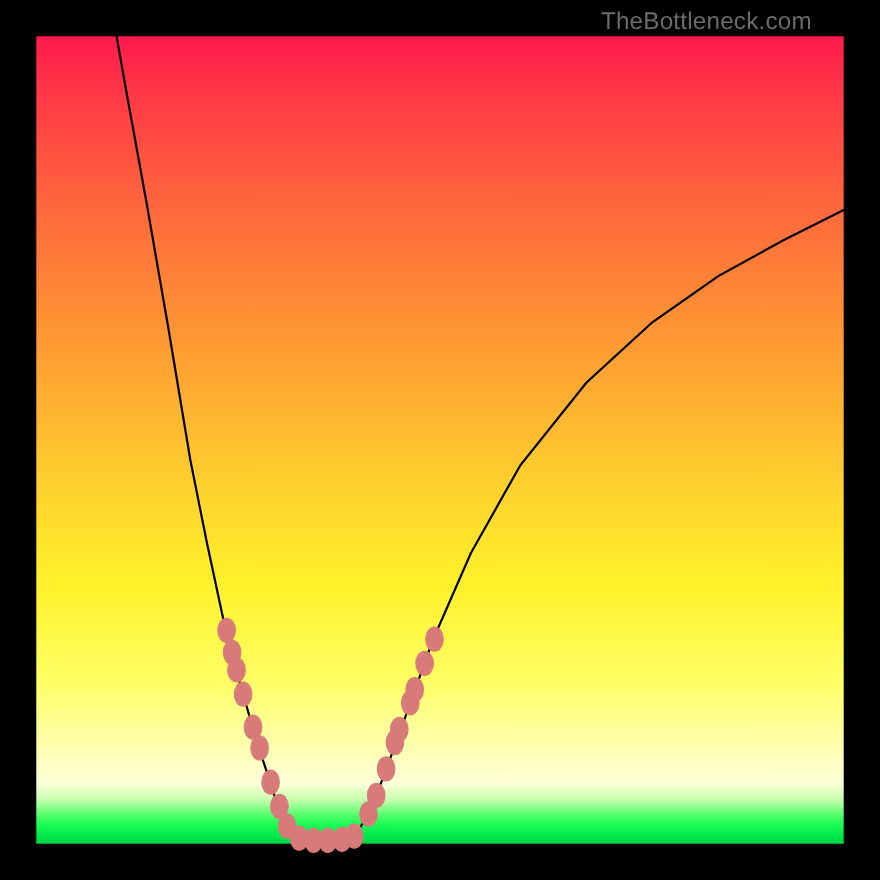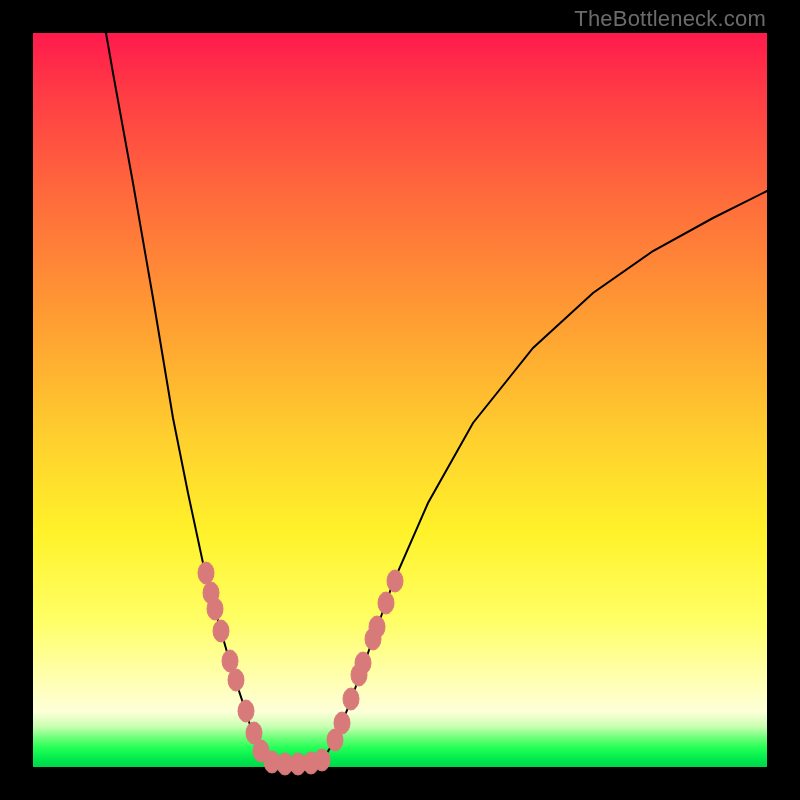--- a/index.html
+++ b/index.html
@@ -11,21 +11,20 @@
     overflow: hidden;
     font-family: Arial, Helvetica, sans-serif;
   }
   .frame {
     position: absolute;
     left: 0;
     top: 0;
     width: 752px;
     height: 800px;
     background: #000;
-    padding-left: 28px;
   }
   .plot {
     position: absolute;
     left: 33px;
     top: 33px;
     width: 734px;
     height: 734px;
     
     background: linear-gradient(to bottom,
       #ff1a4d 0%,

